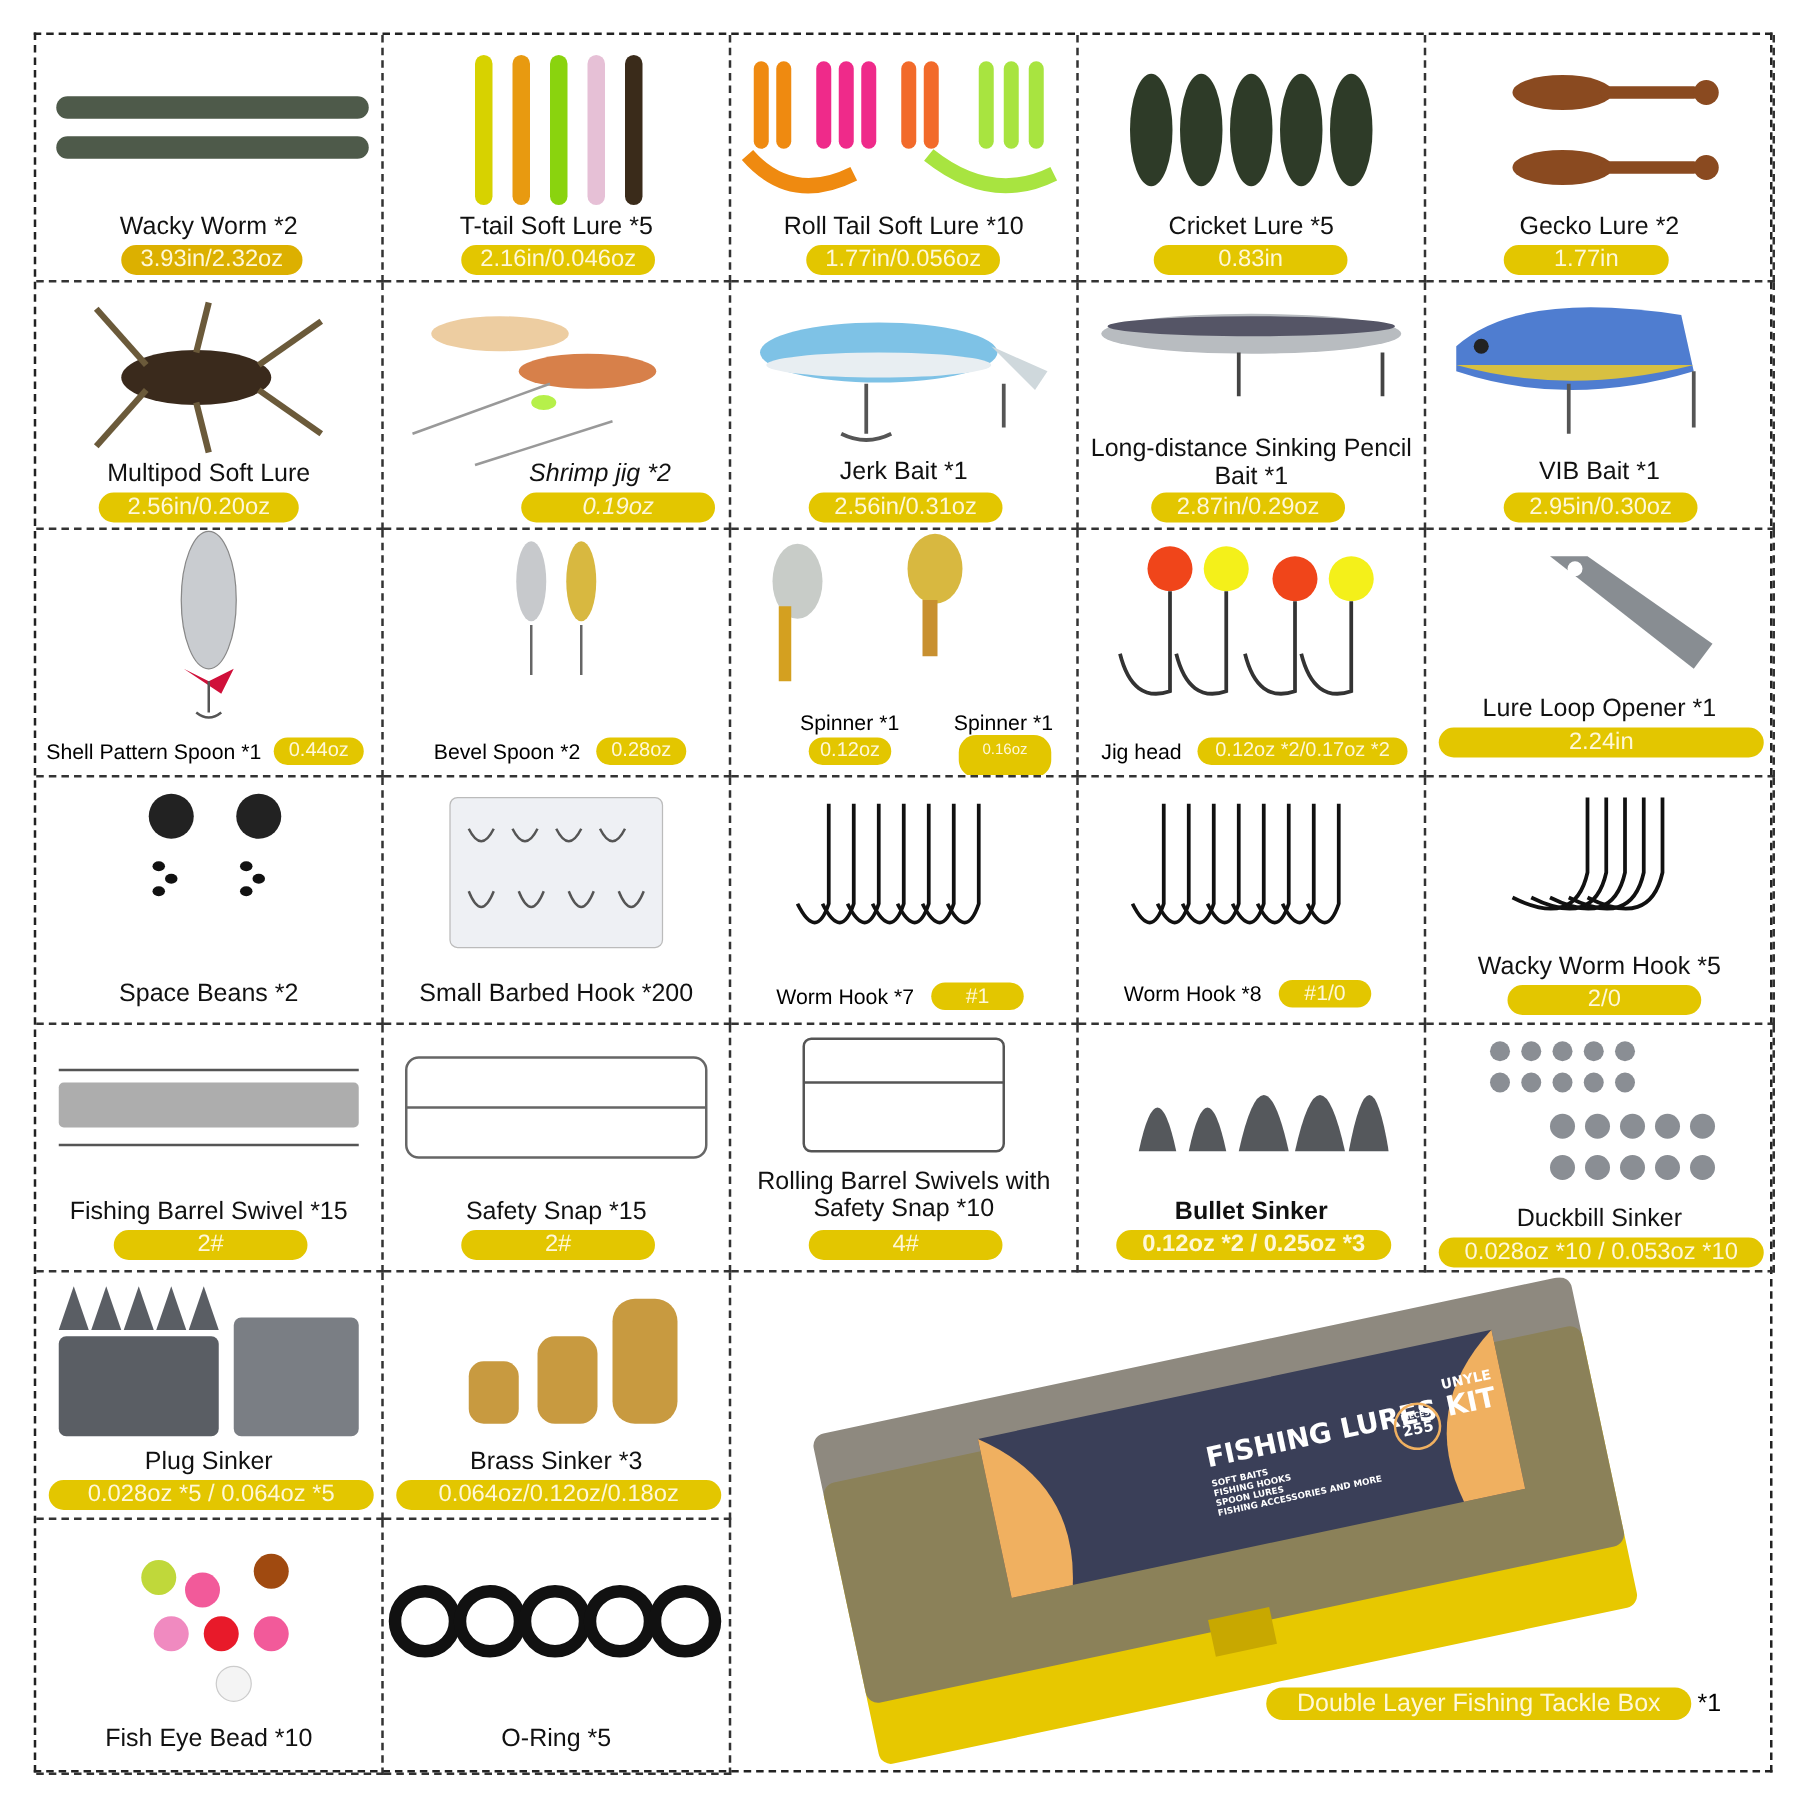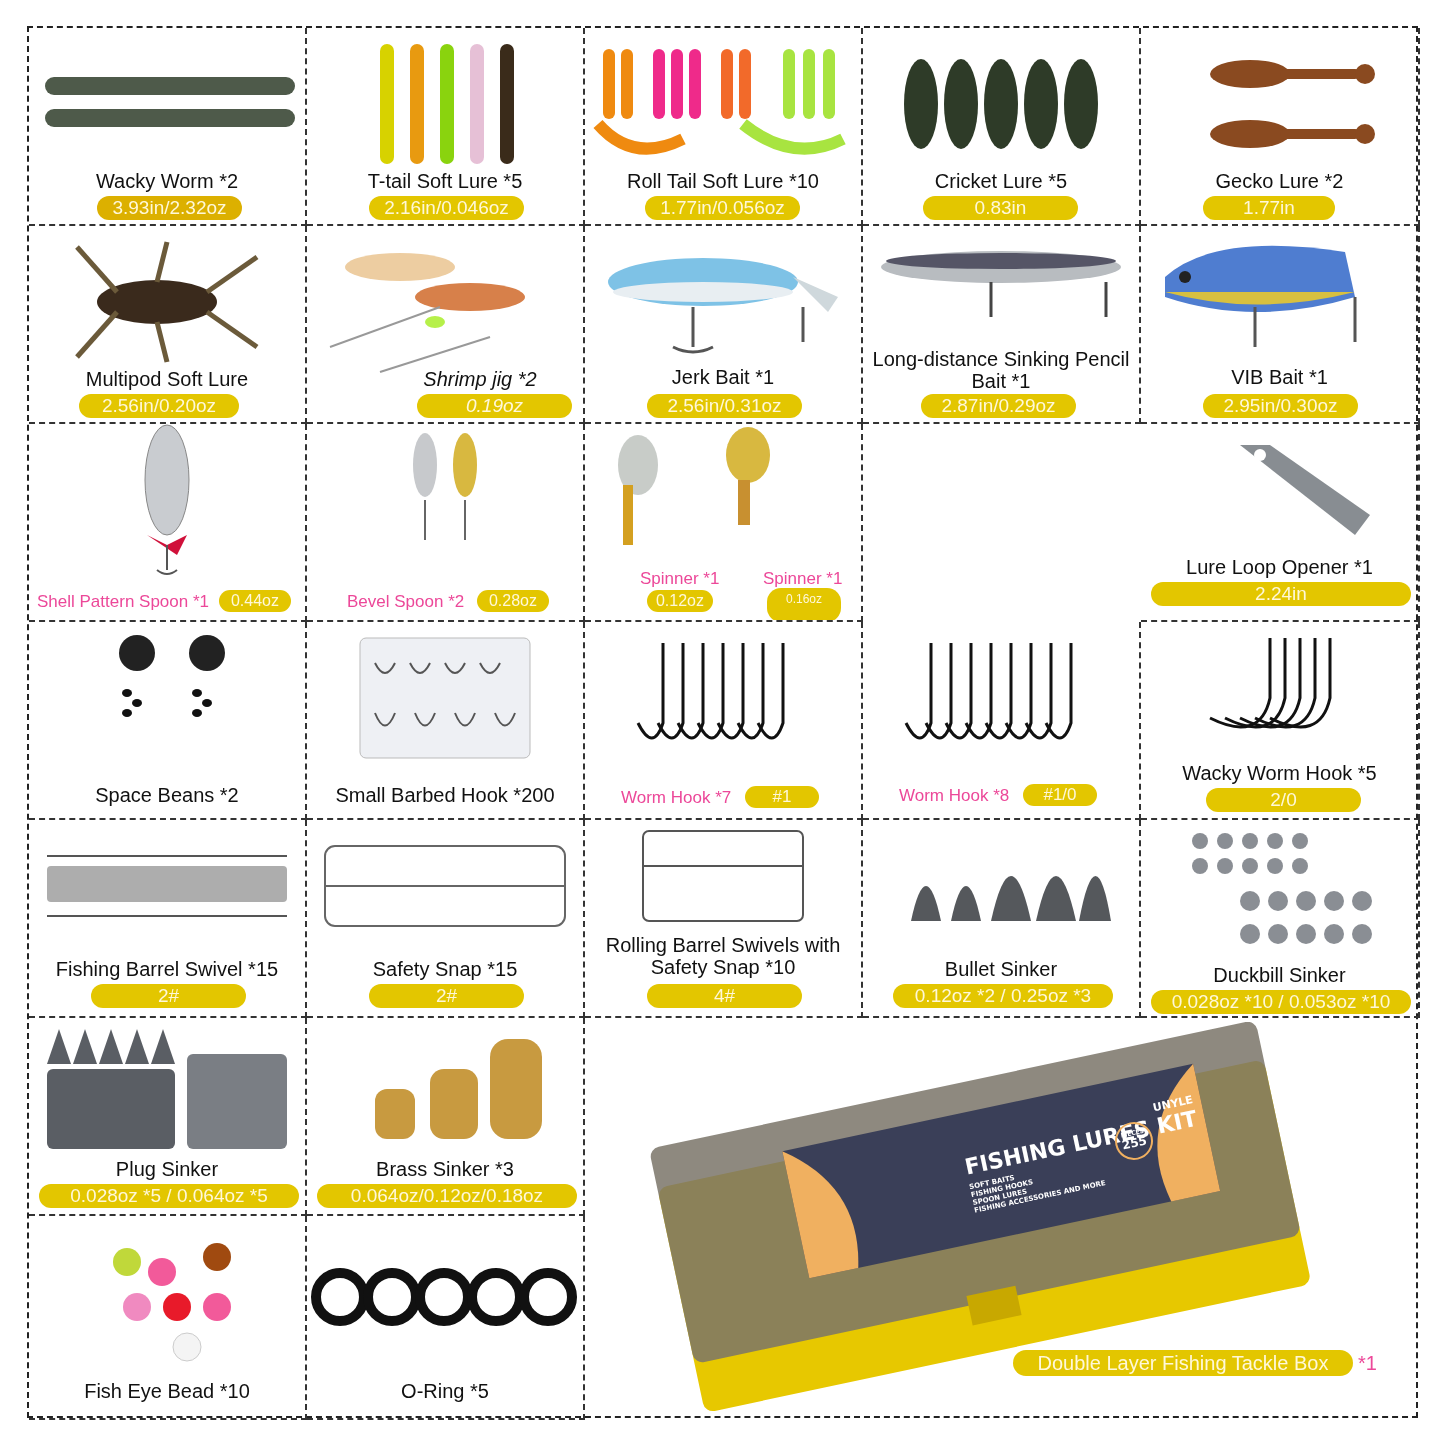--- a/index.html
+++ b/index.html
@@ -3,21 +3,21 @@
 <meta charset="utf-8">
 <style>
   html,body{margin:0;padding:0;background:#fff;}
   body{width:1445px;height:1445px;position:relative;overflow:hidden;font-family:"Liberation Sans",sans-serif;}
   .grid{position:absolute;left:27px;top:26px;width:1391px;height:1392px;border:2px dashed #222;box-sizing:border-box;}
   .cell{position:absolute;box-sizing:border-box;border-right:2px dashed #333;border-bottom:2px dashed #333;overflow:hidden;}
   .art{position:absolute;left:0;right:0;top:6px;height:140px;display:flex;align-items:center;justify-content:center;}
   .label{position:absolute;left:0;right:0;text-align:center;font-size:20px;color:#111;line-height:22px;}
   .pill{position:absolute;background:#e3c600;color:#fff8d8;border-radius:14px;font-size:19px;text-align:center;height:24px;line-height:24px;}
   .pill.dark{background:#dcb000;}
-  .inline{position:absolute;font-size:17px;color:#ec4899;}
+  .inline{position:absolute;font-size:17px;color:#000000;}
   .big{position:absolute;left:556px;top:994px;width:835px;height:398px;}
 </style>
 </head>
 <body>
 
 <div class="grid">
 
   <div class="cell" style="left:0;top:0;width:278px;height:198px;">
     <div class="art">
         <svg width="260" height="70">
@@ -196,20 +196,38 @@
           <ellipse cx="45" cy="40" rx="20" ry="30" fill="#c8ccc8"></ellipse>
           <rect x="30" y="60" width="10" height="60" fill="#d4a020"></rect>
           <ellipse cx="155" cy="30" rx="22" ry="28" fill="#d8b840"></ellipse>
           <rect x="145" y="55" width="12" height="45" fill="#c89030"></rect>
         </svg>
       </div>
     <div class="inline" style="left:55px;top:145px">Spinner *1</div>
     <div class="pill" style="left:62px;top:166px;width:66px;font-size:16px;height:22px;line-height:22px">0.12oz</div>
     <div class="inline" style="left:178px;top:145px">Spinner *1</div>
     <div class="pill" style="left:182px;top:164px;width:74px;font-size:12px;height:34px;line-height:22px">0.16oz</div>
+  </div>
+  <div class="cell" style="left:834px;top:396px;width:278px;height:198px;">
+    <div class="art">
+        <svg width="250" height="150">
+          <circle cx="60" cy="30" r="18" fill="#f0451a"></circle>
+          <circle cx="105" cy="30" r="18" fill="#f4f01a"></circle>
+          <circle cx="160" cy="38" r="18" fill="#f0451a"></circle>
+          <circle cx="205" cy="38" r="18" fill="#f4f01a"></circle>
+          <g stroke="#333" stroke-width="3" fill="none">
+            <path d="M60 48 v80 q-30 10 -40 -30"></path>
+            <path d="M105 48 v80 q-30 10 -40 -30"></path>
+            <path d="M160 56 v72 q-30 10 -40 -30"></path>
+            <path d="M205 56 v72 q-30 10 -40 -30"></path>
+          </g>
+        </svg>
+      </div>
+    <div class="inline" style="left:18px;top:168px">Jig head</div>
+    <div class="pill" style="left:95px;top:166px;width:168px;font-size:16px;height:22px;line-height:22px">0.12oz *2/0.17oz *2</div>
   </div>
   <div class="cell" style="left:1112px;top:396px;width:279px;height:198px;">
     <div class="art" style="height:120px">
         <svg width="200" height="110">
           <path d="M60 10 L90 10 L190 80 L175 100 Z" fill="#888d92"></path>
           <circle cx="80" cy="20" r="6" fill="#fff"></circle>
         </svg>
       </div>
     <div class="label" style="top:132px">Lure Loop Opener *1</div>
     <div class="pill" style="left:10px;top:158px;width:260px">2.24in</div>
@@ -332,21 +350,21 @@
         <svg width="180" height="100">
           <g stroke="#555" stroke-width="2" fill="none">
             <rect x="10" y="5" width="160" height="90" rx="6"></rect>
             <path d="M10 40 h160"></path>
           </g>
         </svg>
       </div>
     <div class="label" style="top:114px">Rolling Barrel Swivels with Safety Snap  *10</div>
     <div class="pill" style="left:62px;top:164px;width:155px">4#</div>
   </div>
-  <div class="cell" style="left:834px;top:792px;width:278px;height:198px;">
+  <div class="cell" style="left:834px;top:792px;width:278px;height:198px;font-weight:bold;">
     <div class="art" style="height:120px">
         <svg width="220" height="110">
           <g fill="#55585c">
             <path d="M20 90 Q35 20 50 90 Z"></path>
             <path d="M60 90 Q75 20 90 90 Z"></path>
             <path d="M100 90 Q120 0 140 90 Z"></path>
             <path d="M145 90 Q165 0 185 90 Z"></path>
             <path d="M188 90 Q205 0 220 90 Z"></path>
           </g>
         </svg>

